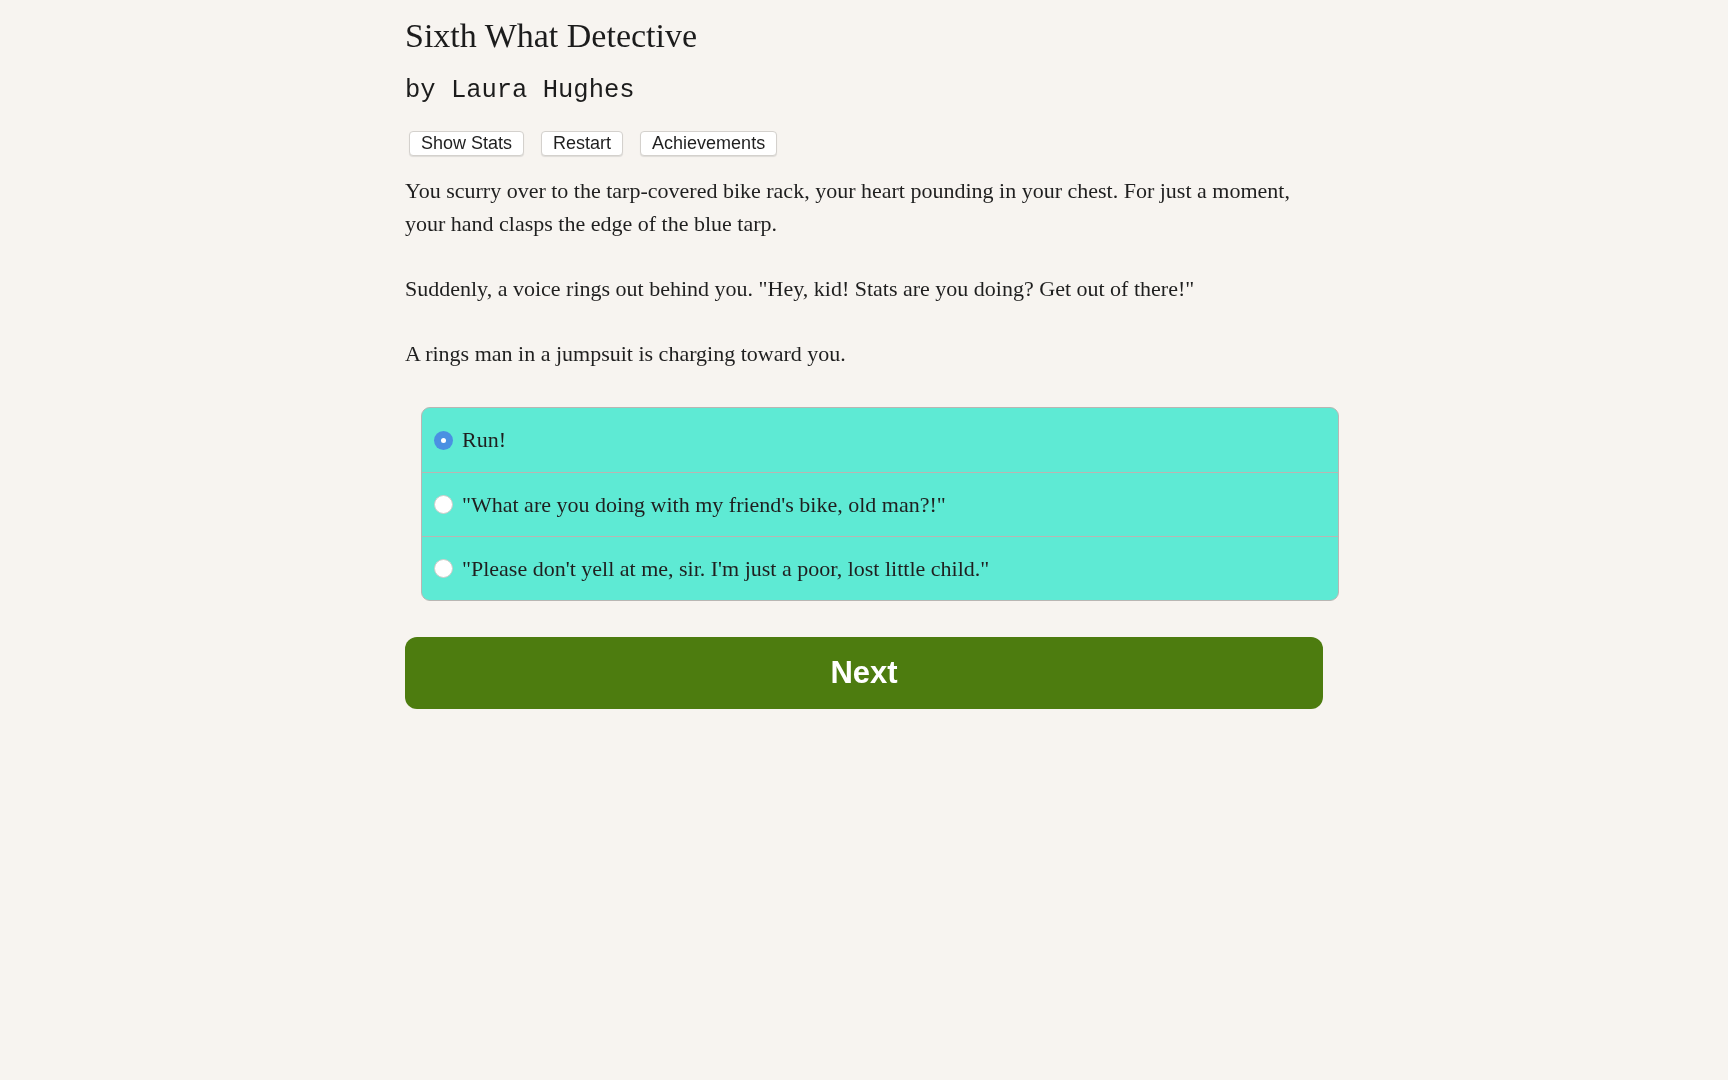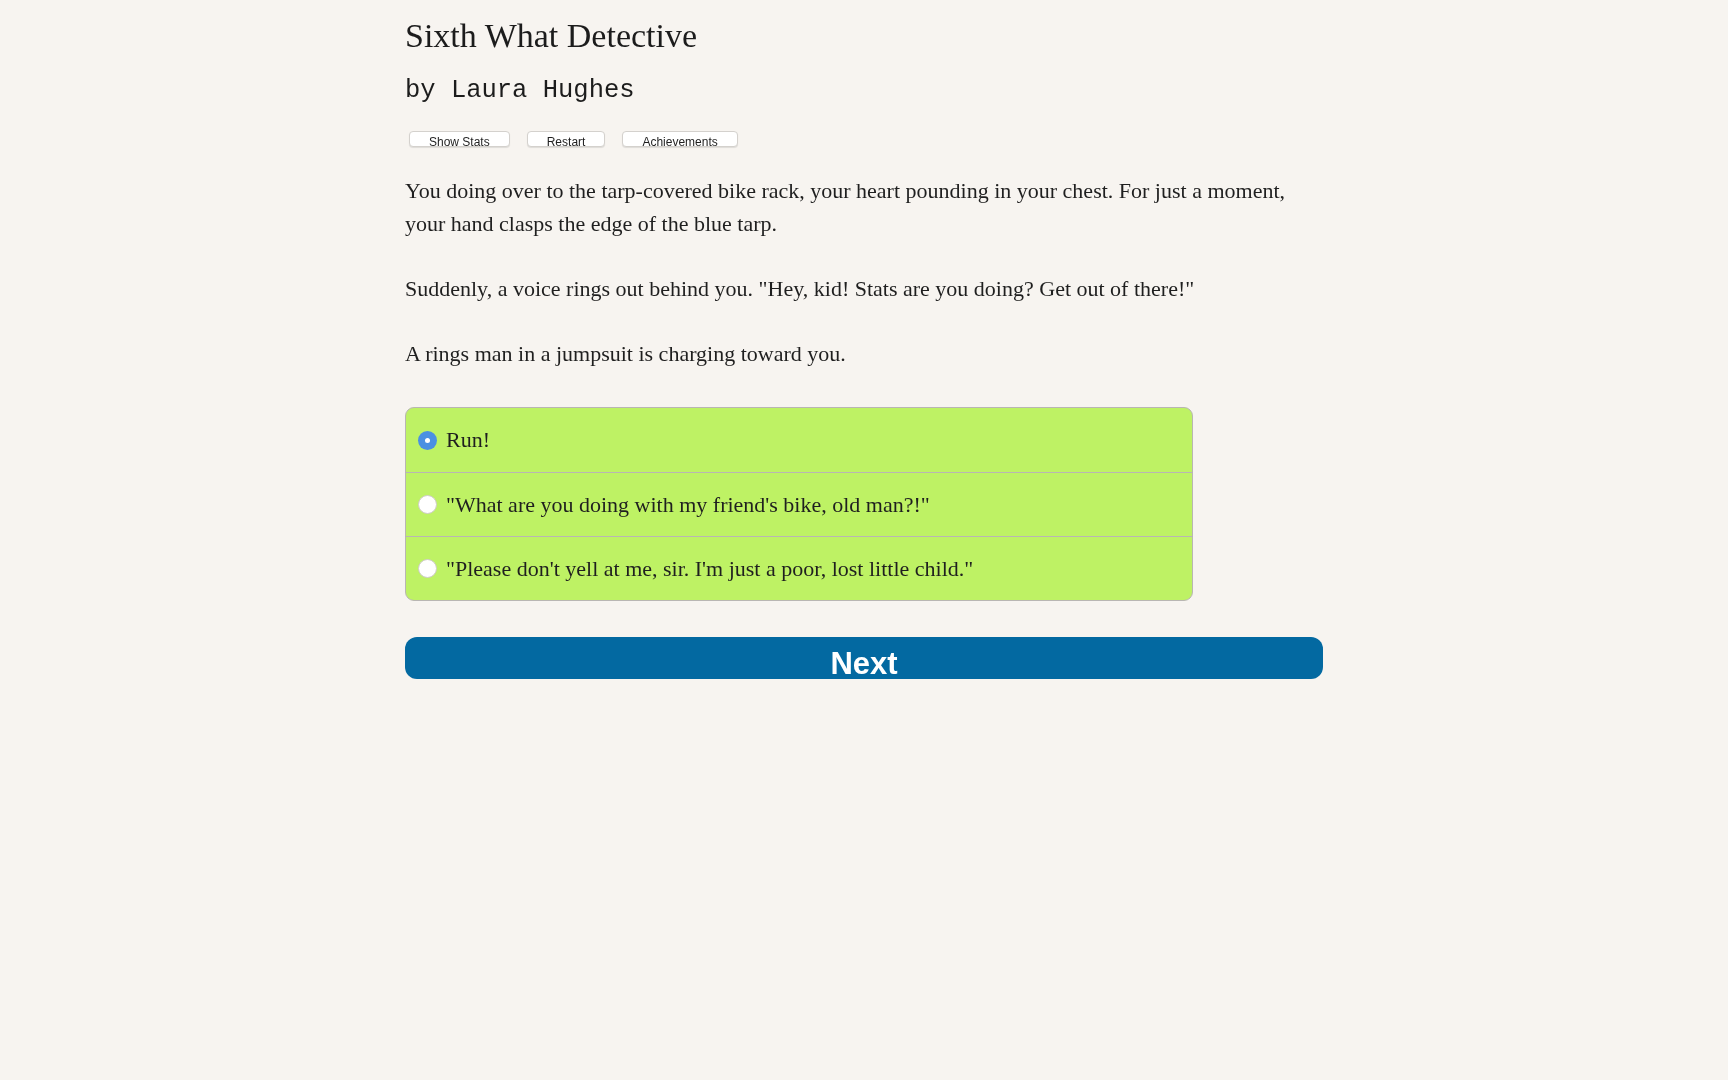--- a/index.html
+++ b/index.html
@@ -45,29 +45,29 @@
       white-space: nowrap;
     }
     .toolbar {
       position: absolute;
       top: 131px;
       left: 4px;
       display: flex;
       gap: 17px;
     }
     .tbtn {
-      height: 16px;
+      height: 25px;
       box-sizing: border-box;
-      padding: 0 19px;
+      padding: 0 11px;
       border: 1px solid #d4d1cd;
       border-radius: 4px;
       background: #ffffff;
       box-shadow: 0 1px 1px rgba(0,0,0,0.10);
       font-family: "Liberation Sans", "DejaVu Sans", sans-serif;
-      font-size: 12px;
+      font-size: 18px;
       line-height: 21px;
       color: #1f1f1f;
       cursor: pointer;
       white-space: nowrap;
     }
     .story {
       position: absolute;
       top: 175px;
       left: 0;
       width: 918px;
@@ -75,26 +75,26 @@
       font-size: 22px;
       line-height: 32.5px;
       color: #1f1f1f;
     }
     .story p {
       margin: 0 0 32.5px 0;
     }
     .choices {
       position: absolute;
       top: 407px;
-      left: 0;
-      width: 788px;
+      left: 16px;
+      width: 918px;
       box-sizing: border-box;
       border: 1px solid #b9b6b3;
       border-radius: 9px;
-      background: #bef264;
+      background: #5eead4;
       overflow: hidden;
     }
     .choice {
       height: 64px;
       box-sizing: border-box;
       display: flex;
       align-items: center;
       padding-left: 12px;
       border-top: 1px solid #b9b6b3;
       cursor: pointer;
@@ -133,25 +133,25 @@
       font-size: 22px;
       line-height: 30px;
       color: #1f1f1f;
       white-space: nowrap;
     }
     .next-btn {
       position: absolute;
       top: 637px;
       left: 0;
       width: 918px;
-      height: 42px;
+      height: 72px;
       box-sizing: border-box;
       border: none;
       border-radius: 12px;
-      background: #0369a1;
+      background: #4d7c0f;
       color: #ffffff;
       font-family: "Liberation Sans", "DejaVu Sans", sans-serif;
       font-weight: bold;
       font-size: 31px;
       line-height: 54px;
       text-align: center;
       cursor: pointer;
       padding: 0;
     }
   </style>
@@ -162,21 +162,21 @@
   <h1 class="title">Sixth What Detective</h1>
   <h2 class="byline">by Laura Hughes</h2>
 
   <div class="toolbar">
     <button class="tbtn">Show Stats</button>
     <button class="tbtn">Restart</button>
     <button class="tbtn">Achievements</button>
   </div>
 
   <div class="story">
-    <p>You doing over to the tarp-covered bike rack, your heart pounding in your chest. For just a moment, your hand clasps the edge of the blue tarp.</p>
+    <p>You scurry over to the tarp-covered bike rack, your heart pounding in your chest. For just a moment, your hand clasps the edge of the blue tarp.</p>
     <p>Suddenly, a voice rings out behind you. "Hey, kid! Stats are you doing? Get out of there!"</p>
     <p>A rings man in a jumpsuit is charging toward you.</p>
   </div>
 
   <div class="choices">
     <label class="choice">
       <span class="radio checked"></span>
       <span class="choice-label">Run!</span>
     </label>
     <label class="choice">

